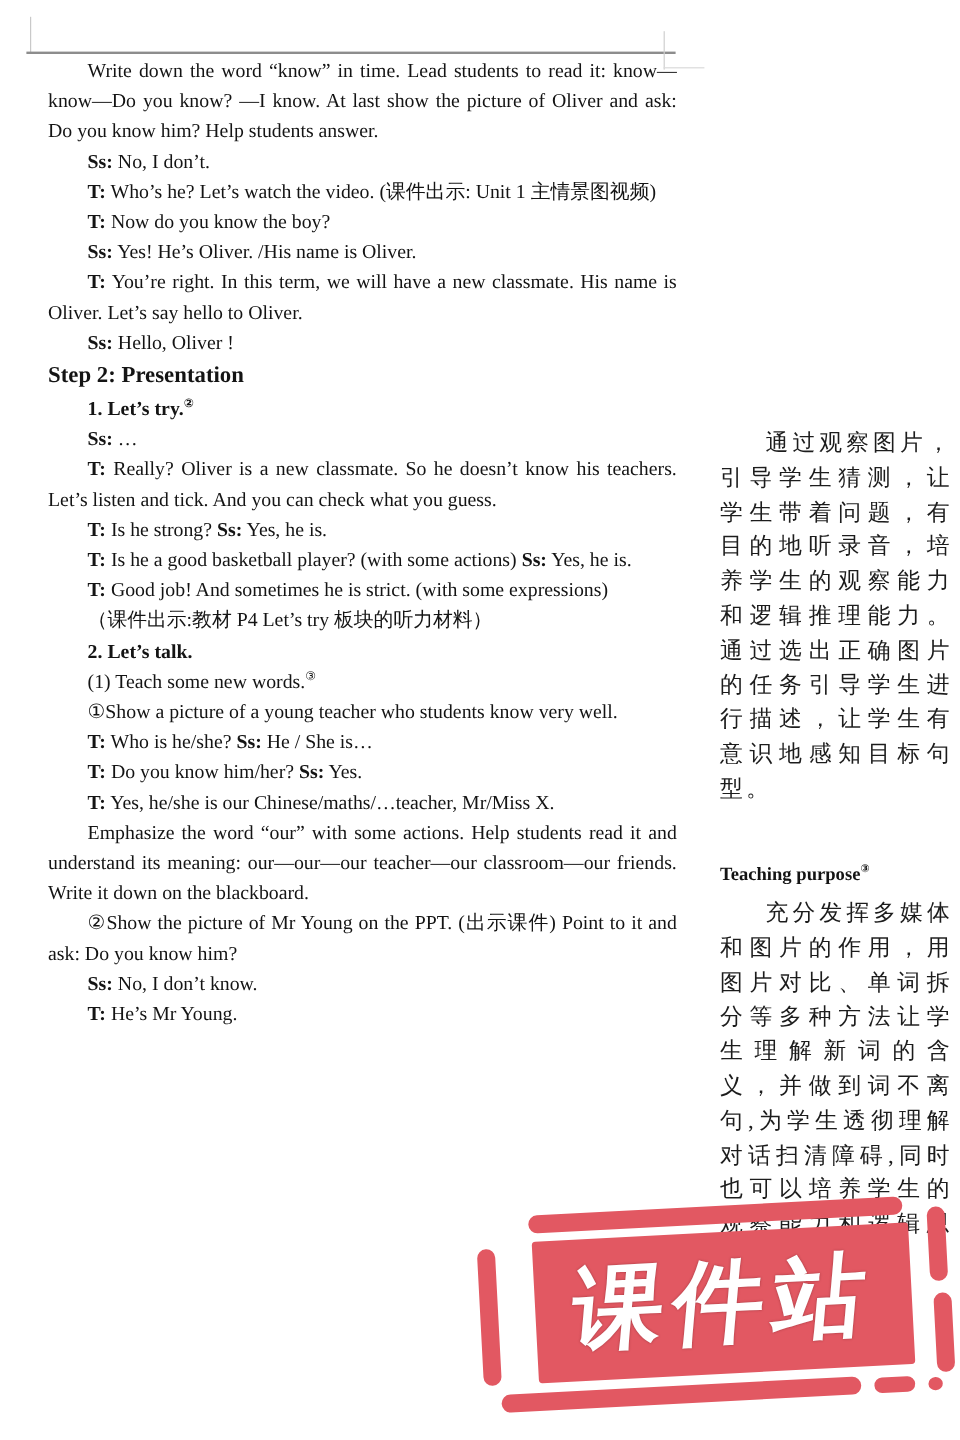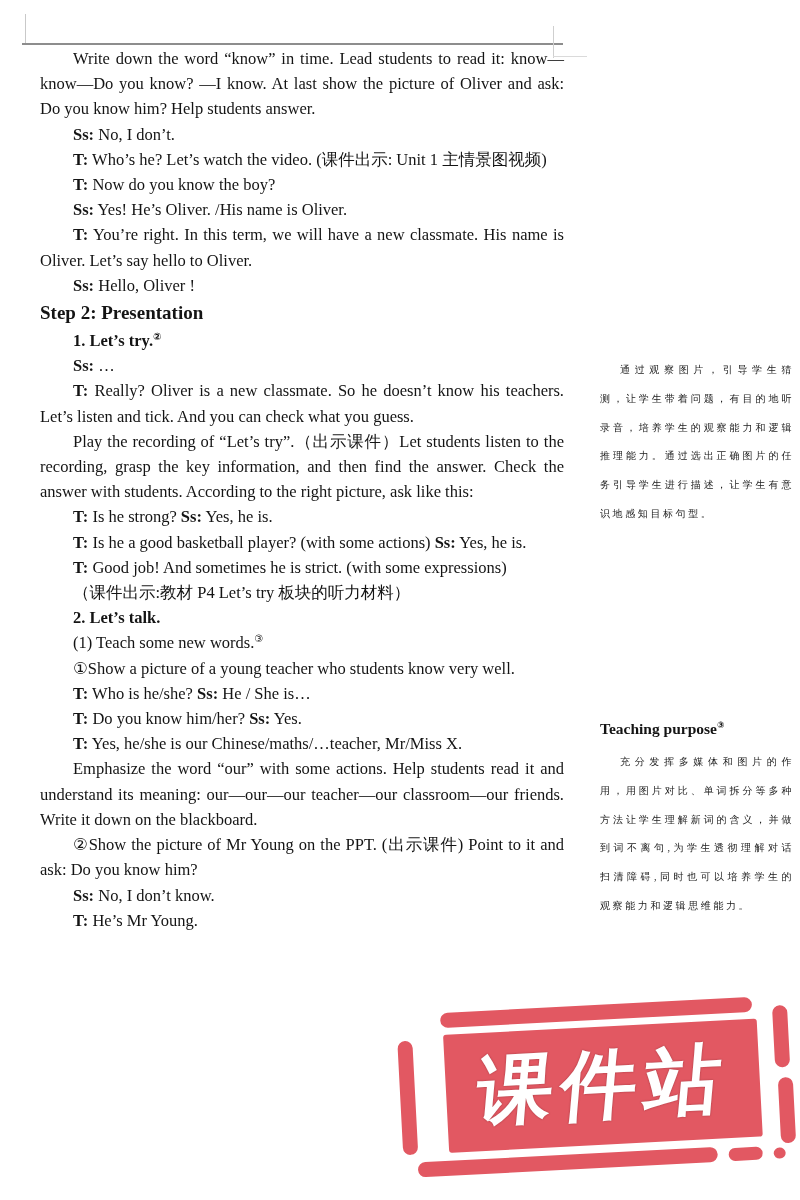--- a/index.html
+++ b/index.html
@@ -23,21 +23,21 @@
   .b{font-weight:bold;}
   sup{font-size:10px;line-height:0;vertical-align:super;font-family:"DejaVu Sans",sans-serif;}
 
   
   .sidebar{position:absolute;left:600px;top:0;width:194px;}
   .note{position:absolute;left:0;width:194px;}
   .note1{top:347px;}
   .note2{top:719px;}
   .note-title{font-size:15.5px;font-weight:bold;line-height:20px;}
   .note-title sup{font-size:9px;}
-  .note-body{margin-top:9px;font-size:10px;line-height:28.8px;letter-spacing:2.6px;
+  .note-body{margin-top:9px;font-size:19px;line-height:28.8px;letter-spacing:2.6px;
              text-align:justify;text-indent:2em;color:#1c1c1c;}
 
   
   .stamp{position:absolute;left:400px;top:1005px;width:395px;height:165px;transform:rotate(-3deg);}
   .stamp-bar,.stamp-inner{position:absolute;background:#e25862;}
   .bar-top{left:44px;top:0;width:312px;height:15px;border-radius:8px;}
   .bar-left{left:0;top:26px;width:15px;height:114px;border-radius:8px;}
   .bar-right-a{right:4px;top:10px;width:15px;height:62px;border-radius:8px;}
   .bar-right-b{right:2px;top:82px;width:15px;height:66px;border-radius:8px;}
   .bar-bottom{left:14px;top:148px;width:300px;height:15px;border-radius:8px;}
@@ -65,21 +65,20 @@
     <p class="p"><span class="b">Ss:</span><span> No, I don’t.</span></p>
     <p class="p"><span class="b">T:</span><span> Who’s he? Let’s watch the video. (课件出示: Unit 1 主情景图视频)</span></p>
     <p class="p"><span class="b">T:</span><span> Now do you know the boy?</span></p>
     <p class="p"><span class="b">Ss:</span><span> Yes! He’s Oliver. /His name is Oliver.</span></p>
     <p class="p"><span class="b">T:</span><span> You’re right. In this term, we will have a new classmate. His name is Oliver. Let’s say hello to Oliver.</span></p>
     <p class="p"><span class="b">Ss:</span><span> Hello, Oliver !</span></p>
     <p class="h"><span>Step 2: Presentation</span></p>
     <p class="pb"><span>1. Let’s try.</span><sup>②</sup></p>
     <p class="p"><span class="b">Ss:</span><span> …</span></p>
     <p class="p"><span class="b">T:</span><span> Really? Oliver is a new classmate. So he doesn’t know his teachers. Let’s listen and tick. And you can check what you guess.</span></p>
-    <p class="p"><span>Play the recording of “Let’s try”.（出示课件）Let students listen to the recording, grasp the key information, and then find the answer. Check the answer with students. According to the right picture, ask like this:</span></p>
     <p class="p"><span class="b">T:</span><span> Is he strong? </span><span class="b">Ss:</span><span> Yes, he is.</span></p>
     <p class="p"><span class="b">T:</span><span> Is he a good basketball player? (with some actions) </span><span class="b">Ss:</span><span> Yes, he is.</span></p>
     <p class="p"><span class="b">T:</span><span> Good job! And sometimes he is strict. (with some expressions)</span></p>
     <p class="p"><span>（课件出示:教材 P4 Let’s try 板块的听力材料）</span></p>
     <p class="pb"><span>2. Let’s talk.</span></p>
     <p class="p"><span>(1) Teach some new words.</span><sup>③</sup></p>
     <p class="p"><span>①Show a picture of a young teacher who students know very well.</span></p>
     <p class="p"><span class="b">T:</span><span> Who is he/she? </span><span class="b">Ss:</span><span> He / She is…</span></p>
     <p class="p"><span class="b">T:</span><span> Do you know him/her? </span><span class="b">Ss:</span><span> Yes.</span></p>
     <p class="p"><span class="b">T:</span><span> Yes, he/she is our Chinese/maths/…teacher, Mr/Miss X.</span></p>

